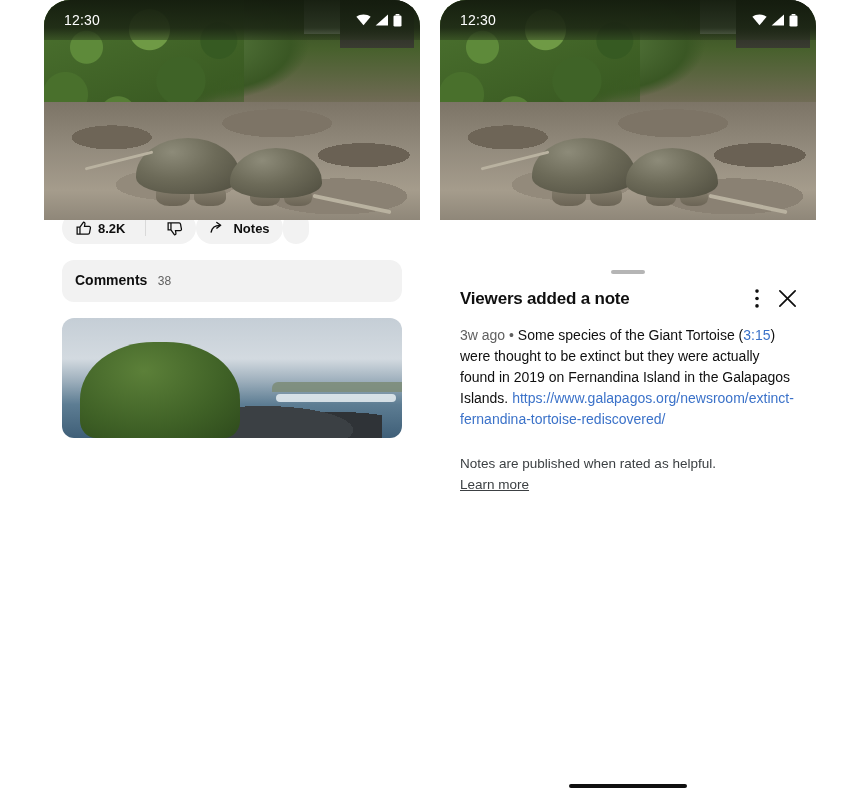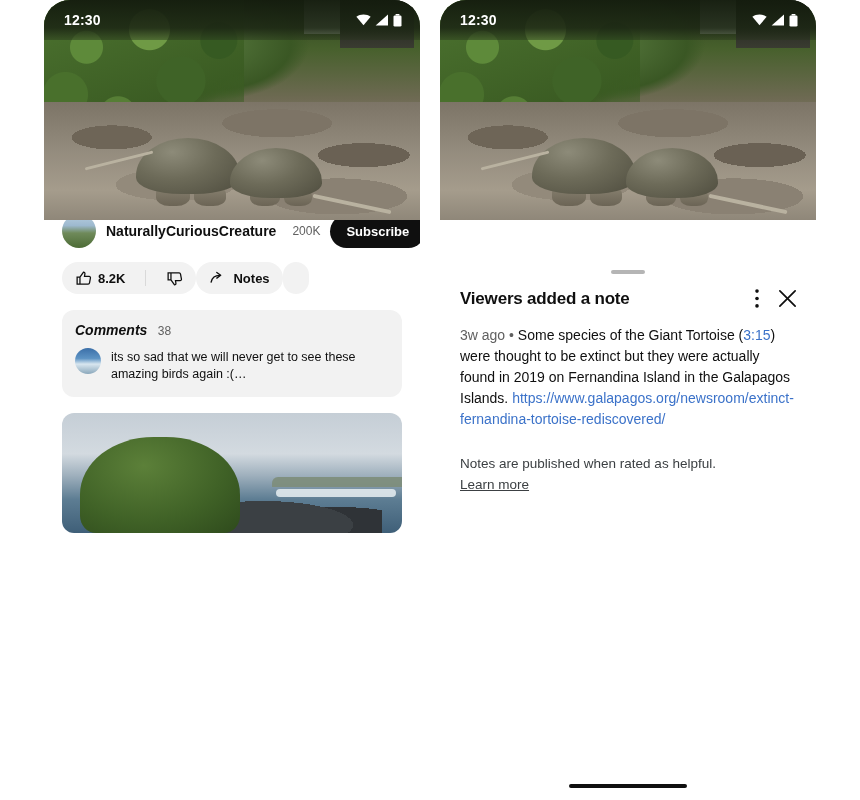--- a/index.html
+++ b/index.html
@@ -73,21 +73,21 @@
   .hero .s1 { left: 40px; bottom: 58px; width: 70px; height: 3px; transform: rotate(-14deg); }
   .hero .s2 { left: 268px; bottom: 14px; width: 80px; height: 4px; transform: rotate(12deg); }
 
   
   .statusbar {
     position: absolute; left: 0; top: 0; width: 376px; height: 40px;
     display: flex; align-items: center; justify-content: space-between;
     padding: 0 18px 0 20px; color: #fff; z-index: 5;
     background: linear-gradient(180deg, rgba(20,28,14,.96) 0%, rgba(28,38,20,.88) 70%, rgba(40,52,28,.45) 100%);
   }
-  .statusbar .clock { font-size: 14px; font-weight: 700; letter-spacing: .2px; }
+  .statusbar .clock { font-size: 14px; font-weight: 400; letter-spacing: .2px; }
   .statusbar .icons { display: flex; align-items: center; gap: 4px; }
 
   
   .vtitle { padding: 16px 18px 0 18px; }
   .vtitle h1 { font-size: 17px; font-weight: 700; color: #0f0f0f; letter-spacing: -.2px; }
   .vmeta { margin-top: 6px; font-size: 12px; color: #606060; }
   .vmeta .more { color: #0f0f0f; font-weight: 700; }
   .vmeta span + span { margin-left: 8px; }
 
   .note-card {
@@ -128,21 +128,21 @@
     font-size: 13px; font-weight: 600; color: #0f0f0f; cursor: pointer;
   }
   .chip.pair { padding: 0; }
   .chip.pair .half { display: flex; align-items: center; gap: 6px; padding: 0 13px; height: 32px; }
   .chip.pair .sep { width: 1px; height: 16px; background: #d9d9d9; }
 
   .comments {
     margin: 16px 18px 0 18px; background: #f2f2f2; border-radius: 12px;
     padding: 11px 13px 13px 13px;
   }
-  .comments .chead { font-size: 14px; font-weight: 700; color: #0f0f0f; font-style: italic; }
+  .comments .chead { font-size: 14px; font-weight: 700; color: #0f0f0f; }
   .comments .ccount { font-size: 12px; color: #606060; font-weight: 400; margin-left: 6px; }
   .comments .crow { display: flex; gap: 10px; margin-top: 9px; align-items: flex-start; }
   .comments .crow .avatar { width: 26px; height: 26px; }
   .comments .ctext { font-size: 12.5px; line-height: 1.38; color: #0f0f0f; padding-top: 1px; }
 
   .next-thumb {
     margin: 16px 18px 0 18px; height: 120px; border-radius: 12px; overflow: hidden;
     position: relative;
     background: linear-gradient(180deg, #c5ced6 0%, #d3dae0 34%, #9fb0bd 52%, #5d7d93 72%, #3f5f78 100%);
   }
@@ -270,26 +270,20 @@
         <span class="ago">3w ago</span>
         <span class="ago">•</span>
         <span>Some species of the Giant Tortoise (</span><span class="ts">3:15</span><span>) were thought to be extinct but they were actually found in 2019 on Fernandina Island in the Galapagos Islands…</span>
       </div>
       <div class="note-foot">
         <span>Notes are published when rated as helpful.</span>
         <span class="learn">Learn more</span>
       </div>
     </div>
 
-    <div class="channel">
-      <div class="avatar chan"></div>
-      <span class="cname">NaturallyCuriousCreature</span>
-      <span class="subs">200K</span>
-      <button class="sub-btn">Subscribe</button>
-    </div>
 
     <div class="chips">
       <div class="chip pair">
         <div class="half">
           <span class="ico">
             <svg width="17" height="17" viewBox="0 0 24 24" fill="none" stroke="#0f0f0f" stroke-width="1.8">
                 <path d="M7 10v10H3V10h4zm0 0 5-7c1.4 0 2.2 1 2 2.3L13.4 9H20c1.1 0 2 1 1.8 2.1l-1.3 7c-.2 1-1 1.7-2 1.7H7"></path>
               </svg>
           </span>
           <span>8.2K</span>
@@ -315,24 +309,20 @@
       <div class="chip">
         
         
       </div>
     </div>
 
     <div class="comments">
       <div>
         <span class="chead">Comments</span>
         <span class="ccount">38</span>
-      </div>
-      <div class="crow">
-        <div class="avatar cmt"></div>
-        <div class="ctext">its so sad that we will never get to see these amazing birds again :(…</div>
       </div>
     </div>
 
     <div class="next-thumb">
       <div class="nland"></div>
       <div class="nwave"></div>
       <div class="nrock"></div>
       <div class="nbush"></div>
     </div>
 

